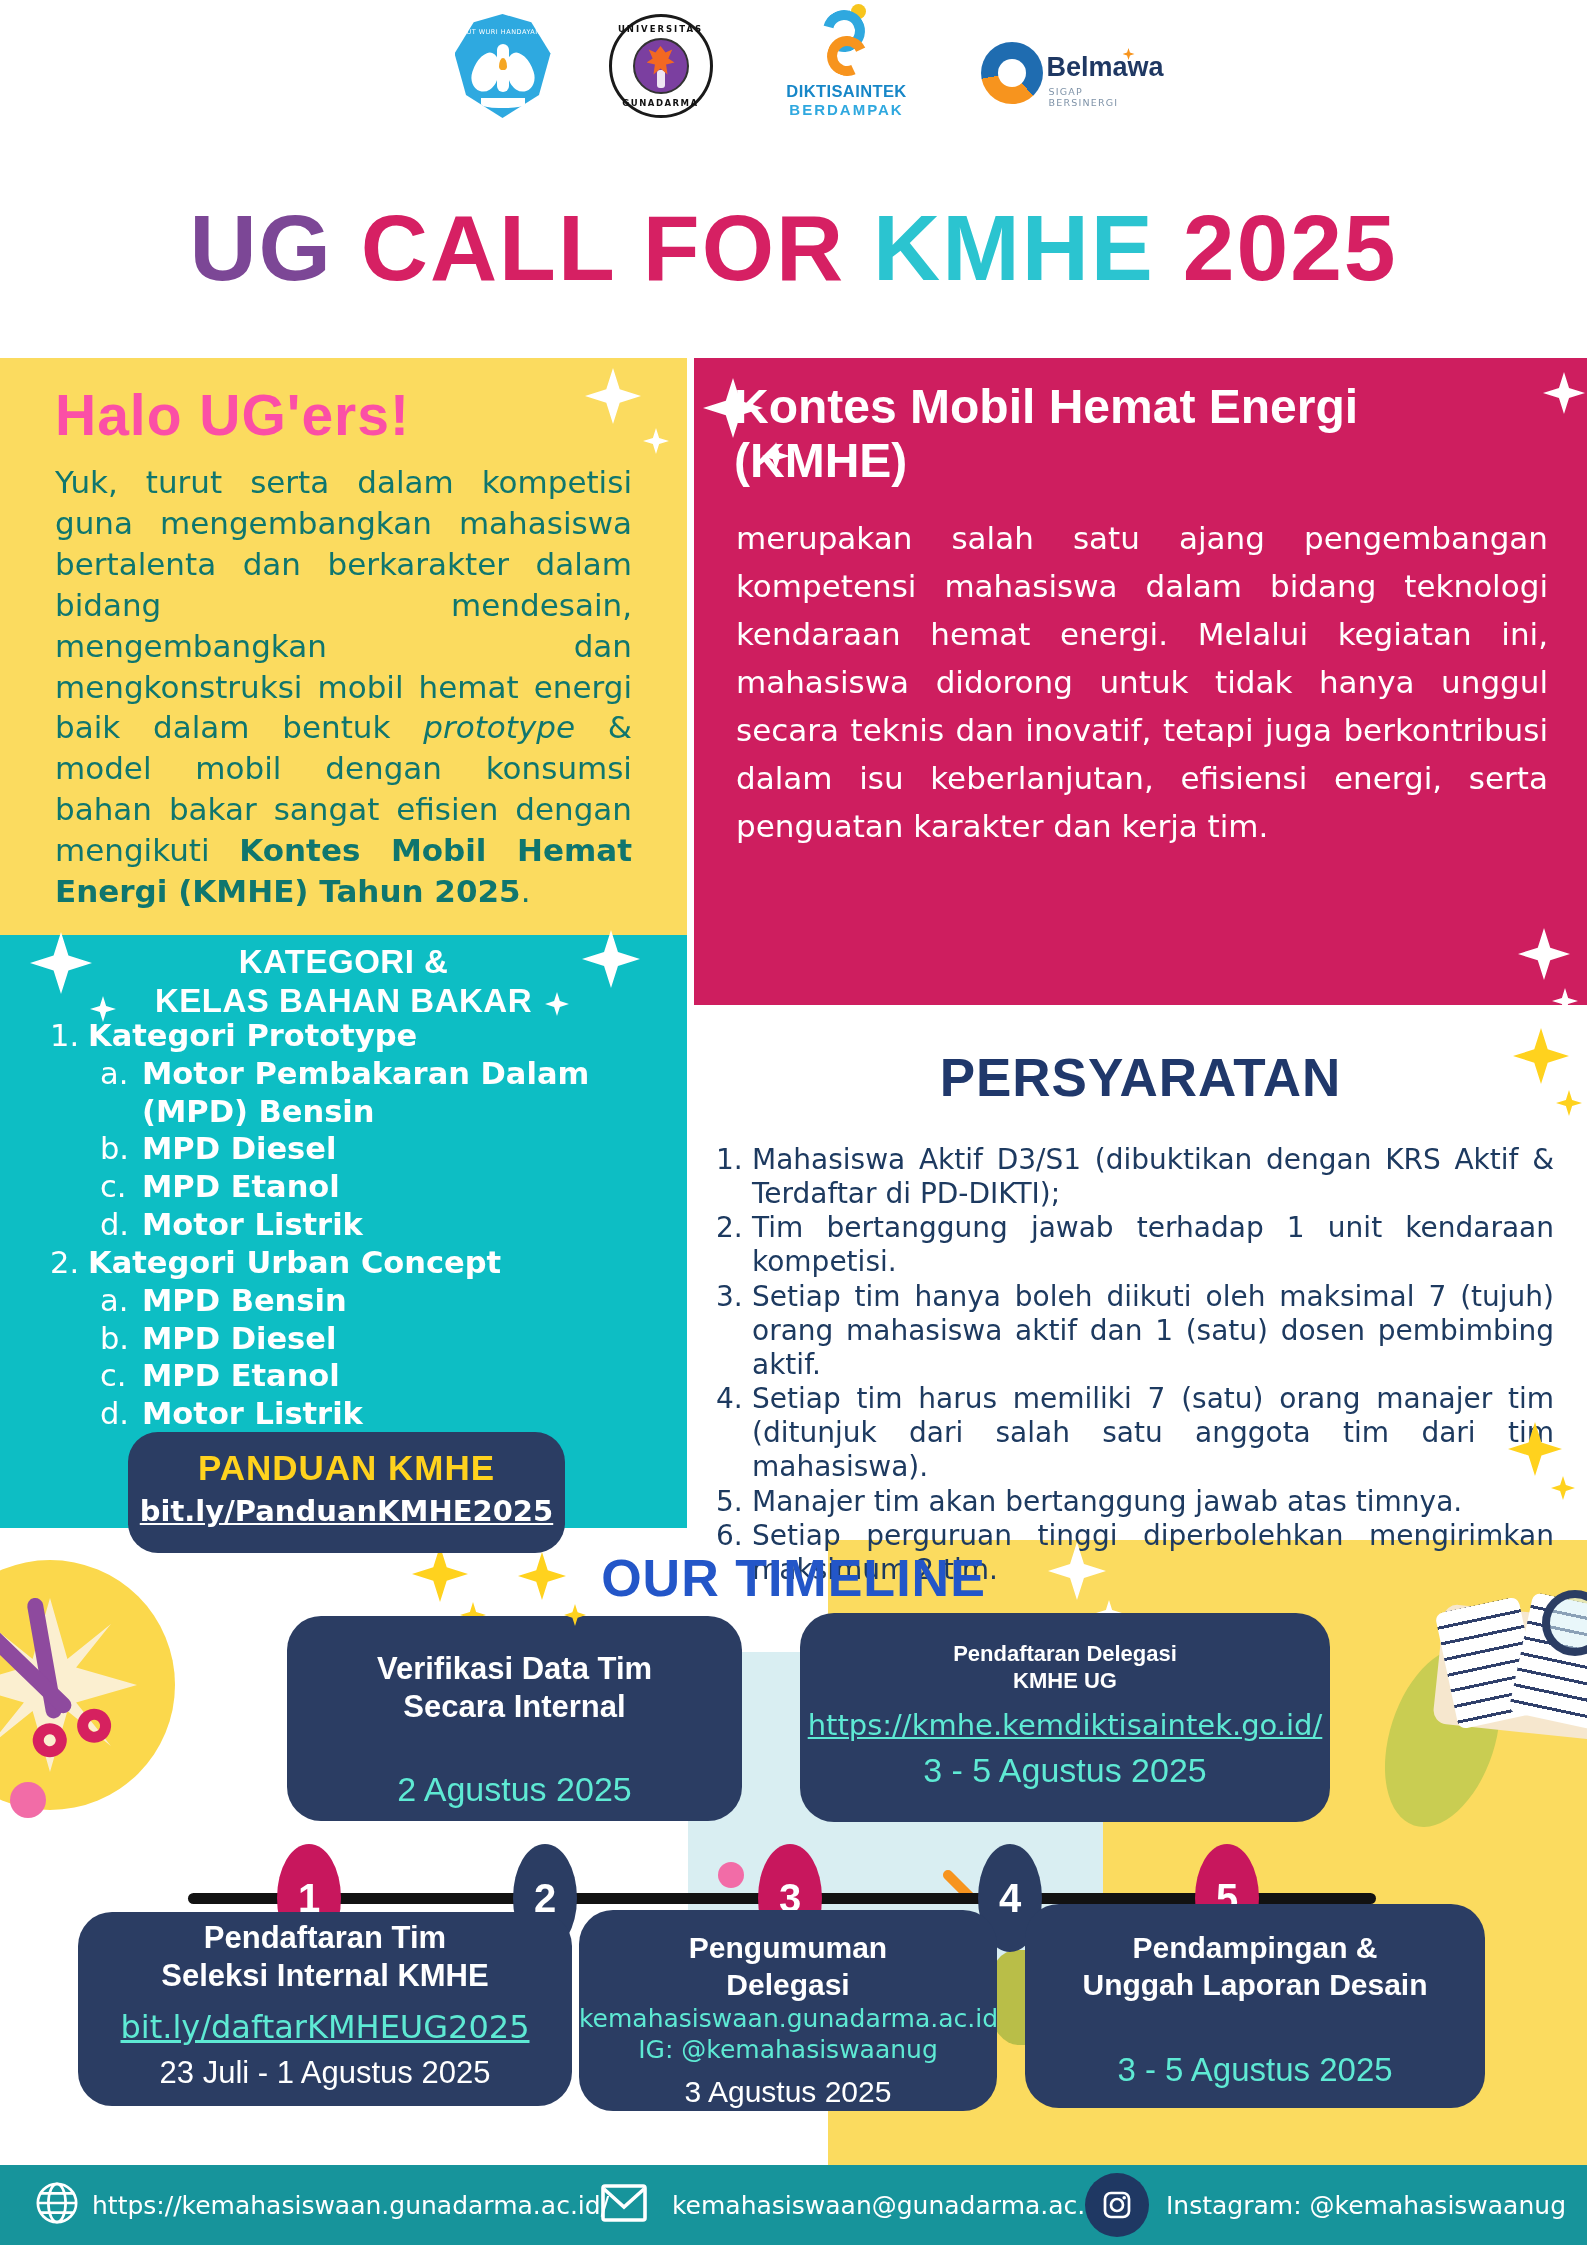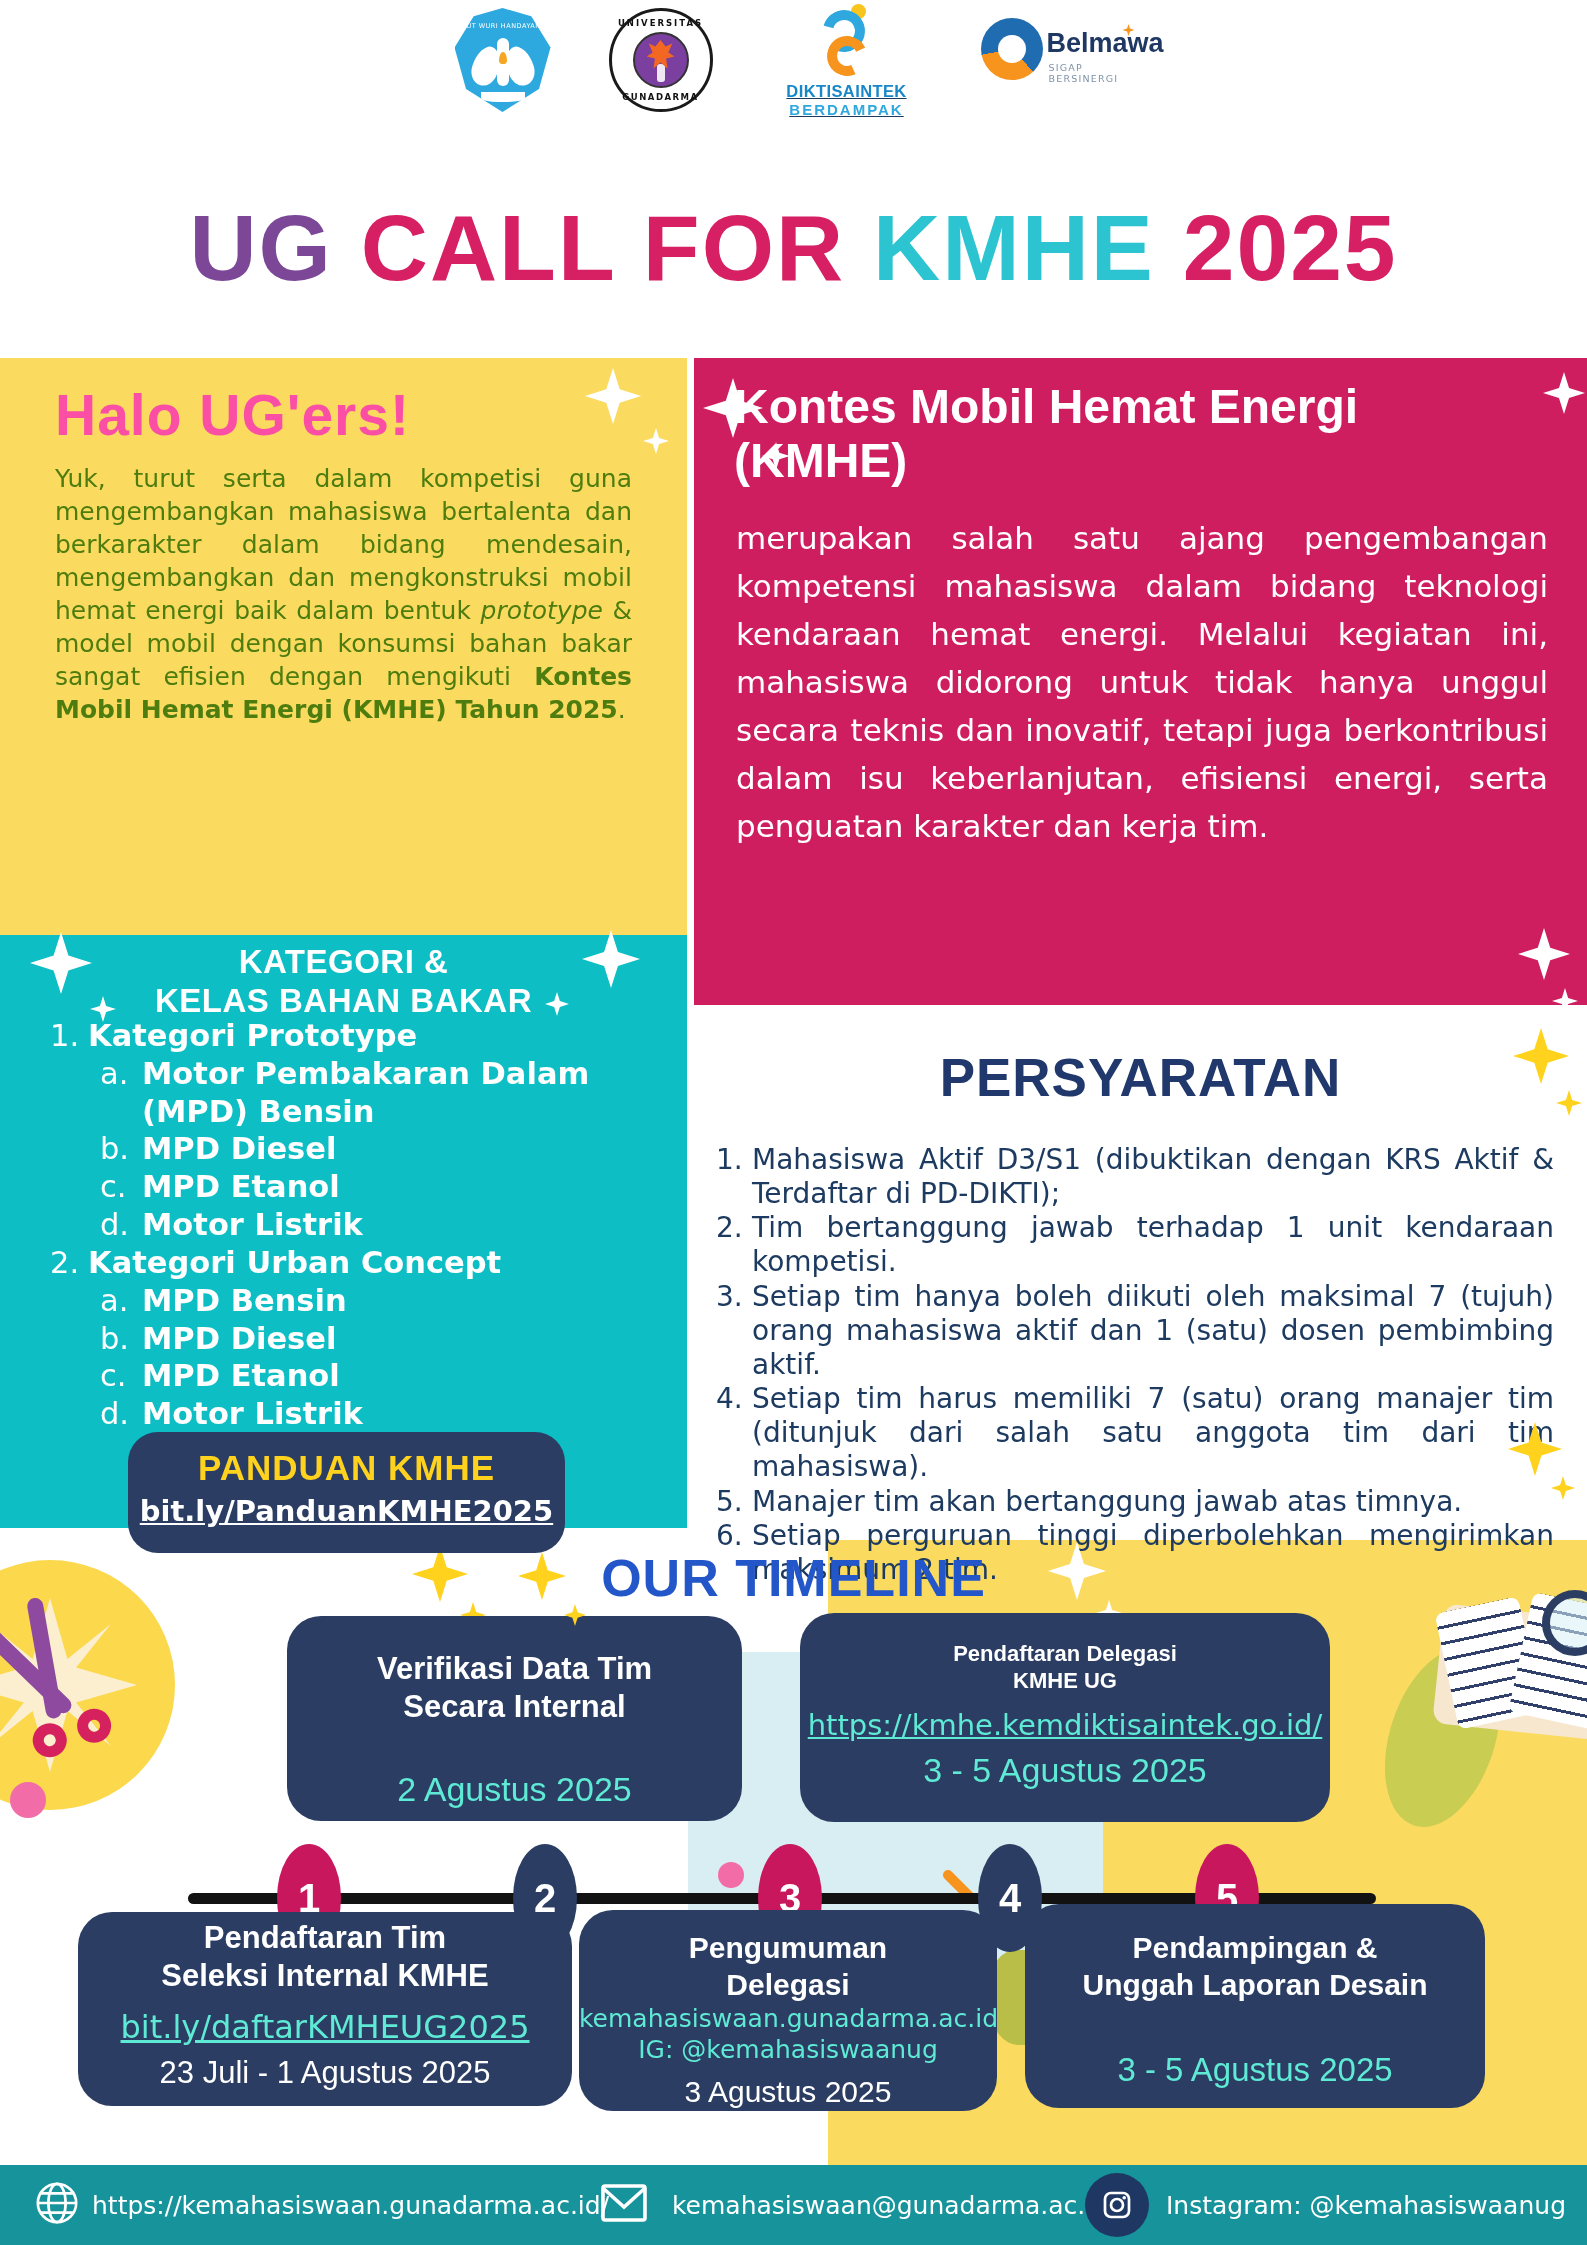--- a/index.html
+++ b/index.html
@@ -5,21 +5,21 @@
   html,body { margin:0; padding:0; background:#e8e8e8; }
   .page {
     position:relative; width:1587px; height:2245px; margin:0 auto;
     background:#ffffff; overflow:hidden;
     font-family:"DejaVu Sans", sans-serif; color:#1d3a60;
   }
   .disp { font-family:"Liberation Sans", sans-serif; }
 
   
   .logos { position:absolute; top:8px; left:0; right:0; display:flex;
-           justify-content:center; align-items:flex-start; gap:58px; z-index:2;text-decoration:underline; }
+           justify-content:center; align-items:flex-end; gap:58px; z-index:2; }
   .lg-kemdikbud { width:96px; height:104px; position:relative; }
   .kd-shield { position:absolute; inset:0; background:#2ea9e0;
     clip-path:polygon(50% 0%,80% 8%,100% 38%,88% 78%,50% 100%,12% 78%,0% 38%,20% 8%); }
   .kd-motto { position:absolute; top:14px; left:0; right:0; font-size:6.5px; color:#fff;
     text-align:center; letter-spacing:.5px; white-space:nowrap; }
   .kd-wing { position:absolute; top:38px; width:26px; height:40px; background:#fff; border-radius:50% 50% 50% 50%/60% 60% 40% 40%; }
   .kd-wing.l { left:18px; transform:rotate(18deg); }
   .kd-wing.r { right:18px; transform:rotate(-18deg); }
   .kd-pen  { position:absolute; top:30px; left:42px; width:12px; height:48px; background:#fff; border-radius:6px; }
   .kd-flame{ position:absolute; top:44px; left:44px; width:8px; height:12px; background:#f5a623; border-radius:50% 50% 50% 50%/70% 70% 30% 30%; }
@@ -64,22 +64,22 @@
   .t-ug   { color:#7c4796; }
   .t-call { color:#d62063; }
   .t-kmhe { color:#2bc4d0; }
   .t-year { color:#d62063; }
 
   
   .panel-yellow { position:absolute; left:0; top:358px; width:687px; height:577px;
     background:#fbdb5f; z-index:1; }
   .halo-h { position:absolute; top:24px; left:55px; font-size:57px; font-weight:900;
     color:#fb4fa6; font-family:"Liberation Sans",sans-serif; letter-spacing:1px; }
-  .halo-p { position:absolute; top:104px; left:55px; width:577px; font-size:25px;
-    line-height:1.32; text-align:justify; color:#4d7c0f; }
+  .halo-p { position:absolute; top:104px; left:55px; width:577px; font-size:31px;
+    line-height:1.32; text-align:justify; color:#0f766e; }
   .halo-p .it { font-style:italic; }
   .halo-p .bd { font-weight:700; }
 
   
   .panel-pink { position:absolute; left:694px; top:358px; width:893px; height:647px;
     background:#ce1e5f; color:#fff; z-index:1; }
   .kmhe-h { position:absolute; top:22px; left:40px; right:40px; 
     font-size:48px; font-weight:800; line-height:1.13; font-family:"Liberation Sans",sans-serif; }
   .kmhe-p { position:absolute; top:156px; left:42px; width:812px; font-size:31px;
     line-height:1.55; text-align:justify; }

